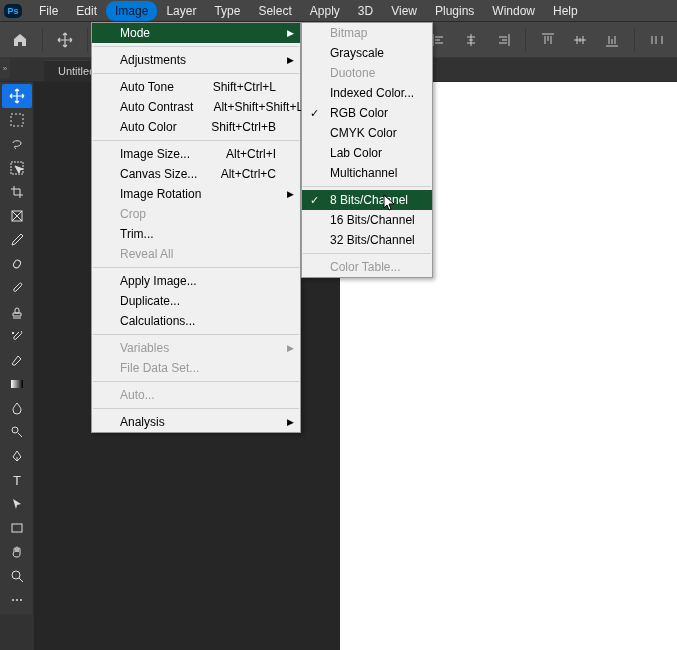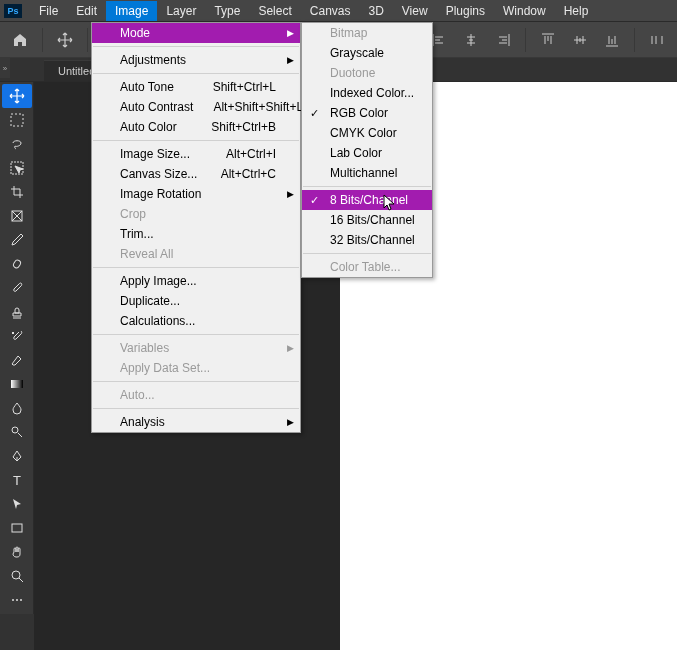--- a/index.html
+++ b/index.html
@@ -1,42 +1,42 @@
 <!DOCTYPE html>
 <html><head>
 <meta charset="utf-8">
 <style>
 * { margin: 0; padding: 0; box-sizing: border-box; font-family: "Segoe UI", Tahoma, sans-serif; }
 body { background: #323232; width: 677px; height: 650px; overflow: hidden; position: relative; color: #e8e8e8; font-size: 12px; }
 
 .menubar { height: 22px; background: #454545; display: flex; align-items: center; padding-left: 4px; border-bottom: 1px solid #2a2a2a; }
-.menubar .ps-logo { width: 18px; height: 14px; background: #001e36; color: #31a8ff; font-size: 9px; font-weight: bold; display: flex; align-items: center; justify-content: center; border-radius: 0; margin-right: 8px; }
+.menubar .ps-logo { width: 18px; height: 14px; background: #001e36; color: #31a8ff; font-size: 9px; font-weight: bold; display: flex; align-items: center; justify-content: center; border-radius: 5px; margin-right: 8px; }
 .menubar .menu-item { padding: 3px 9px; cursor: default; }
-.menubar .menu-item.active { background: #0078d7; color: #ffffff; }
+.menubar .menu-item.active { background: #0078d7; color: #0f172a; border-radius: 9px; }
 
 .optbar { height: 36px; background: #454545; display: flex; align-items: center; padding: 0 6px; border-bottom: 1px solid #383838; gap: 4px; }
 .optbar .sep { width: 1px; height: 24px; background: #383838; margin: 0 4px; }
 .opt-btn { width: 28px; height: 28px; display: flex; align-items: center; justify-content: center; color: #ccc; }
 
 .tabstrip { height: 24px; background: #323232; display: flex; align-items: flex-end; padding-left: 44px; border-bottom: 1px solid #2a2a2a; }
 .tab { background: #2b2b2b; padding: 4px 14px; font-size: 11px; color: #ccc; border-top: 1px solid #3a3a3a; }
 
 .sidepanel { position: absolute; left: 0; top: 58px; width: 10px; height: 20px; background: #383838; display: flex; align-items: center; justify-content: center; color: #aaa; font-size: 8px; }
 
 .toolbar { position: absolute; left: 0; top: 82px; width: 34px; background: #383838; padding: 2px 0; display: flex; flex-direction: column; align-items: center; gap: 0; border-right: 1px solid #2a2a2a; }
 .tool { width: 30px; height: 24px; display: flex; align-items: center; justify-content: center; color: #ddd; position: relative; }
 .tool.selected { background: #1473e6; color: #fff; border-radius: 2px; }
 
 .canvas-area { position: absolute; left: 340px; top: 82px; right: 0; bottom: 0; background: #fff; }
 .dark-area { position: absolute; left: 34px; top: 82px; width: 306px; bottom: 0; background: #262626; }
 
 
 .menu { position: absolute; background: #f0f0f0; border: 1px solid #999; box-shadow: 2px 2px 4px rgba(0,0,0,0.3); font-size: 12px; color: #000; }
 .menu-row { display: flex; align-items: center; height: 20px; padding: 0 24px 0 28px; cursor: default; position: relative; white-space: nowrap; }
-.menu-row.hl { background: #a21caf; color: #fff; justify-content: center; }
+.menu-row.hl { background: #14532d; color: #fff; justify-content: center; }
 .menu-row.disabled { color: #9a9a9a; }
 .menu-row .label { flex: 1; }
 .menu-row .shortcut { margin-left: 20px; color: inherit; }
 .menu-row .arrow { position: absolute; right: 6px; font-size: 9px; }
 .menu-row .check { position: absolute; left: 8px; font-size: 11px; }
 .menu-sep { height: 1px; background: #d0d0d0; margin: 3px 1px; }
 
 .image-menu { left: 91px; top: 22px; width: 210px; }
 .mode-menu { left: 301px; top: 22px; width: 132px; }
 
@@ -49,21 +49,21 @@
 
 <div class="menubar">
   <div class="ps-logo">Ps</div>
   <div id="menubar-items" style="display: flex;">
       <div class="menu-item">File</div>
       <div class="menu-item">Edit</div>
       <div class="menu-item active">Image</div>
       <div class="menu-item">Layer</div>
       <div class="menu-item">Type</div>
       <div class="menu-item">Select</div>
-      <div class="menu-item">Canvas</div>
+      <div class="menu-item">Apply</div>
       <div class="menu-item">3D</div>
       <div class="menu-item">View</div>
       <div class="menu-item">Plugins</div>
       <div class="menu-item">Window</div>
       <div class="menu-item">Help</div>
     </div>
 </div>
 
 <div class="optbar">
   <div class="opt-btn">
@@ -306,21 +306,21 @@
     </div>
     <div class="menu-row">
       <span class="label">Calculations...</span>
     </div>
     <div class="menu-sep"></div>
     <div class="menu-row disabled">
       <span class="label">Variables</span>
       <span class="arrow">▶</span>
     </div>
     <div class="menu-row disabled">
-      <span class="label">Apply Data Set...</span>
+      <span class="label">File Data Set...</span>
     </div>
     <div class="menu-sep"></div>
     <div class="menu-row disabled">
       <span class="label">Auto...</span>
     </div>
     <div class="menu-sep"></div>
     <div class="menu-row">
       <span class="label">Analysis</span>
       <span class="arrow">▶</span>
     </div>

